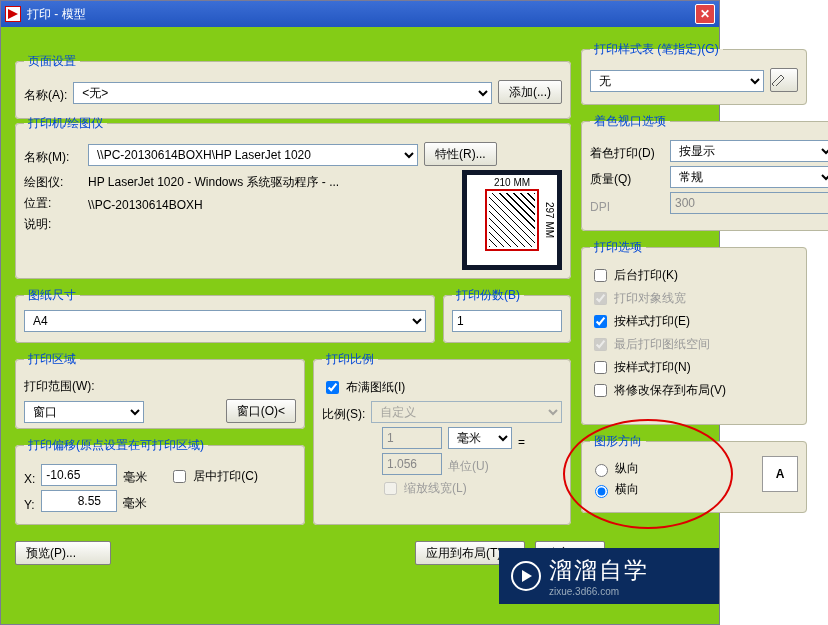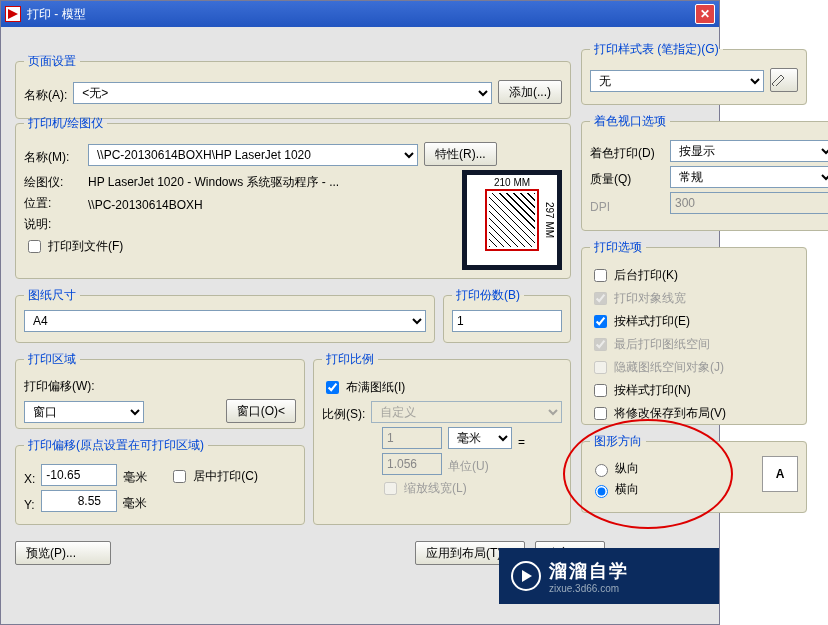--- a/index.html
+++ b/index.html
@@ -1,17 +1,17 @@
 <!DOCTYPE html>
 <html><head>
 <meta charset="utf-8">
 <style>
   * { box-sizing: border-box; font-family: "Microsoft YaHei", SimSun, Arial, sans-serif; font-size: 12px; }
   body { margin: 0; background: #fff; }
-  .window { width: 720px; height: 625px; background: #e5e5e5; border: 1px solid #7b7b94; position: relative; }
+  .window { width: 720px; height: 625px; background: #84cc16; border: 1px solid #7b7b94; position: relative; }
   .titlebar { height: 26px; background: linear-gradient(#3b6ed5,#2255c0); color: #fff; display: flex; align-items: center; padding: 0 4px; justify-content: space-between; }
   .titlebar .left { display:flex; align-items:center; gap:6px;}
   .icon16 { width:16px; height:16px; background:#fff; display:inline-block; border:1px solid #c00; position:relative;}
   .icon16::after{content:"";position:absolute;left:2px;top:2px;width:0;height:0;border-left:10px solid #c00;border-top:5px solid transparent;border-bottom:5px solid transparent;}
   .closebtn { width:20px; height:20px; background:#e04343; border:1px solid #fff; color:#fff; display:flex; align-items:center; justify-content:center; font-weight:bold; border-radius:2px;}
   .content { position:absolute; top:40px; left:14px; right:14px; bottom:14px; }
   fieldset { border:1px solid #b8b8a0; border-radius:4px; margin:0; padding:6px 8px 8px 8px; position:absolute; background:#ece9d8;}
   legend { color:#0046d5; padding:0 4px; }
   .row { display:flex; align-items:flex-end; gap:6px; margin:4px 0;}
   .lbl { white-space:nowrap; }
@@ -23,21 +23,21 @@
   .preview { background:#fff; border:5px solid #0f172a; position:relative;}
   .preview .pagebox { position:absolute; left:18px; top:14px; right:18px; bottom:14px; border:2px solid #c00;}
   .preview .hatch { position:absolute; left:22px; top:18px; right:22px; bottom:18px;
       background: repeating-linear-gradient(45deg,#000 0,#000 1px,transparent 1px,transparent 5px);}
   .preview .toplbl{position:absolute;top:2px;left:0;right:0;text-align:center;font-size:10px;}
   .preview .rightlbl{position:absolute;right:2px;top:0;bottom:0;writing-mode:vertical-rl;font-size:10px;text-align:center;}
   .redcircle { position:absolute; width:170px; height:110px; border:2px solid #d00; border-radius:50%; pointer-events:none;}
   .watermark { position:absolute; right:0; bottom:20px; width:220px; height:56px; background:#0b2b5e; color:#fff; display:flex; align-items:center; gap:8px; padding:0 12px;}
   .watermark .play{width:30px;height:30px;border:2px solid #fff;border-radius:50%;display:flex;align-items:center;justify-content:center;}
   .watermark .play::after{content:"";border-left:10px solid #fff;border-top:6px solid transparent;border-bottom:6px solid transparent;margin-left:2px;}
-  .watermark .big{font-size:18px;font-weight:bold;letter-spacing:2px;}
+  .watermark .big{font-size:23px;font-weight:normal;letter-spacing:2px;}
   .watermark .small{font-size:10px;color:#9ab;}
   .radio{display:flex;align-items:center;gap:4px;}
   .disabled-text{color:#9a9a9a;}
 </style>
 </head>
 <body>
 
 <div class="window">
   <div class="titlebar">
     <div class="left">
@@ -72,24 +72,20 @@
               <span>HP LaserJet 1020 - Windows 系统驱动程序 - ...</span>
             </div>
           <div class="row">
               <span class="lbl" style="width:58px">位置:</span>
               <span>\\PC-20130614BOXH</span>
             </div>
           <div class="row">
               <span class="lbl" style="width:58px">说明:</span>
               <span></span>
             </div>
-          <div class="row chk">
-              <input type="checkbox" style="">
-              <span>打印到文件(F)</span>
-            </div>
         </div>
         <div class="preview" style="width:100px;height:100px;">
           <div class="toplbl">210 MM</div>
           <div class="rightlbl">297 MM</div>
           <div class="pagebox"></div>
           <div class="hatch"></div>
         </div>
       </div>
     </fieldset>
 
@@ -99,21 +95,21 @@
     </fieldset>
 
     <fieldset style="left:428px; top:246px; width:128px; height:56px;">
       <legend>打印份数(B)</legend>
       <input type="text" style="width: 100%;" value="1">
     </fieldset>
 
     <fieldset style="left:0; top:310px; width:290px; height:78px;">
       <legend>打印区域</legend>
       <div class="row">
-          <span>打印偏移(W):</span>
+          <span>打印范围(W):</span>
         </div>
       <div class="row">
         <select style="width:120px"><option>窗口</option></select>
         <span style="flex:1"></span>
         <button class="btn">窗口(O)&lt;</button>
       </div>
     </fieldset>
 
     <fieldset style="left:298px; top:310px; width:258px; height:174px;">
       <legend>打印比例</legend>
@@ -202,24 +198,20 @@
         </div>
       <div class="row chk">
           <input type="checkbox" checked="" style="">
           <span>按样式打印(E)</span>
         </div>
       <div class="row chk">
           <input type="checkbox" checked="" disabled="" style="">
           <span class="disabled-text">最后打印图纸空间</span>
         </div>
       <div class="row chk">
-          <input type="checkbox" disabled="" style="">
-          <span class="disabled-text">隐藏图纸空间对象(J)</span>
-        </div>
-      <div class="row chk">
           <input type="checkbox" style="">
           <span>按样式打印(N)</span>
         </div>
       <div class="row chk">
           <input type="checkbox" style="">
           <span>将修改保存到布局(V)</span>
         </div>
     </fieldset>
 
     <fieldset style="left:566px; top:392px; width:226px; height:80px;">

